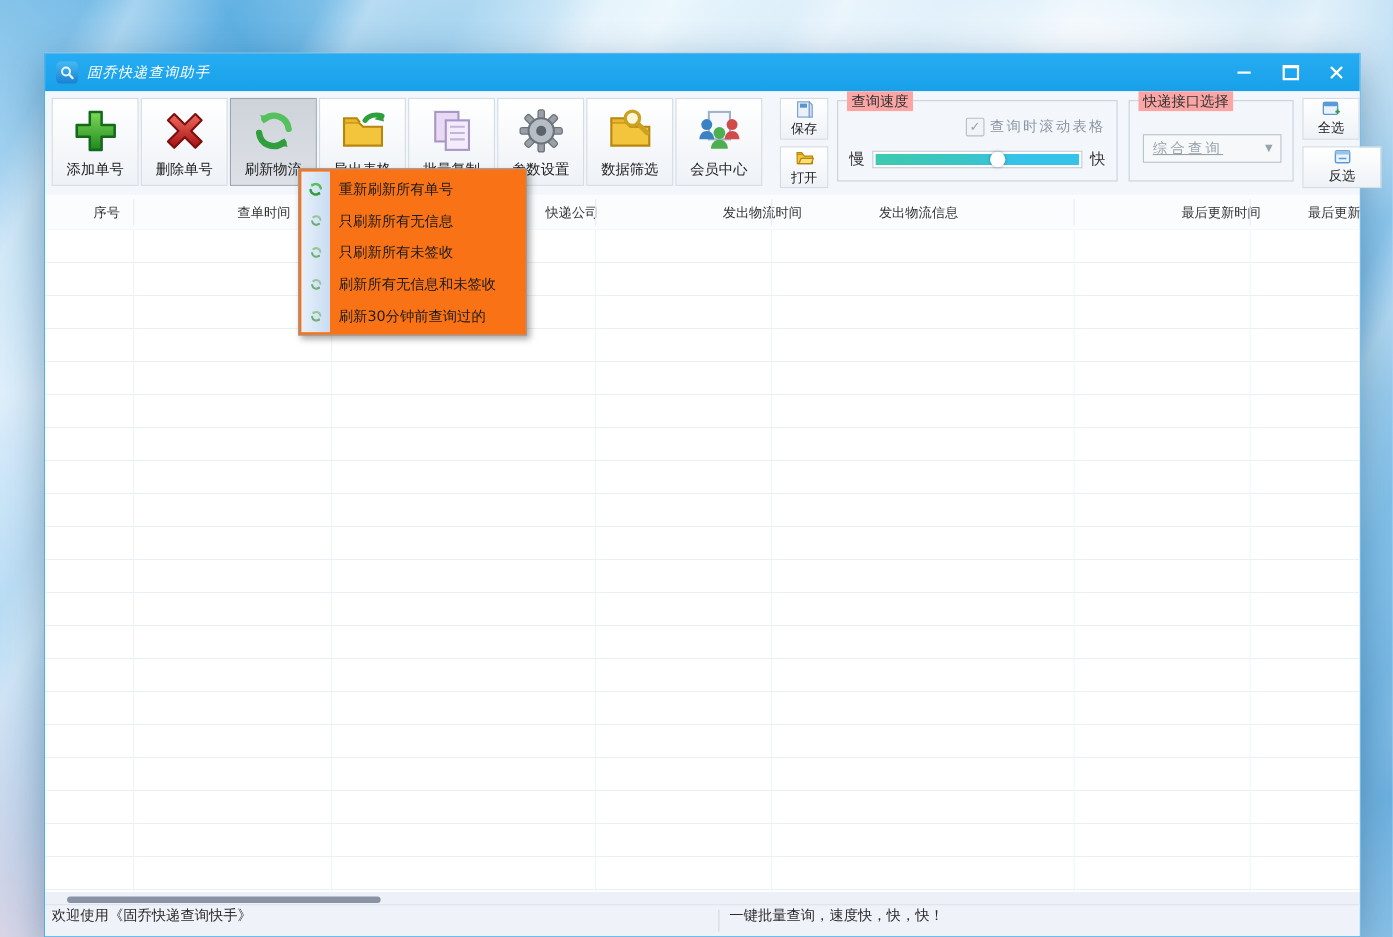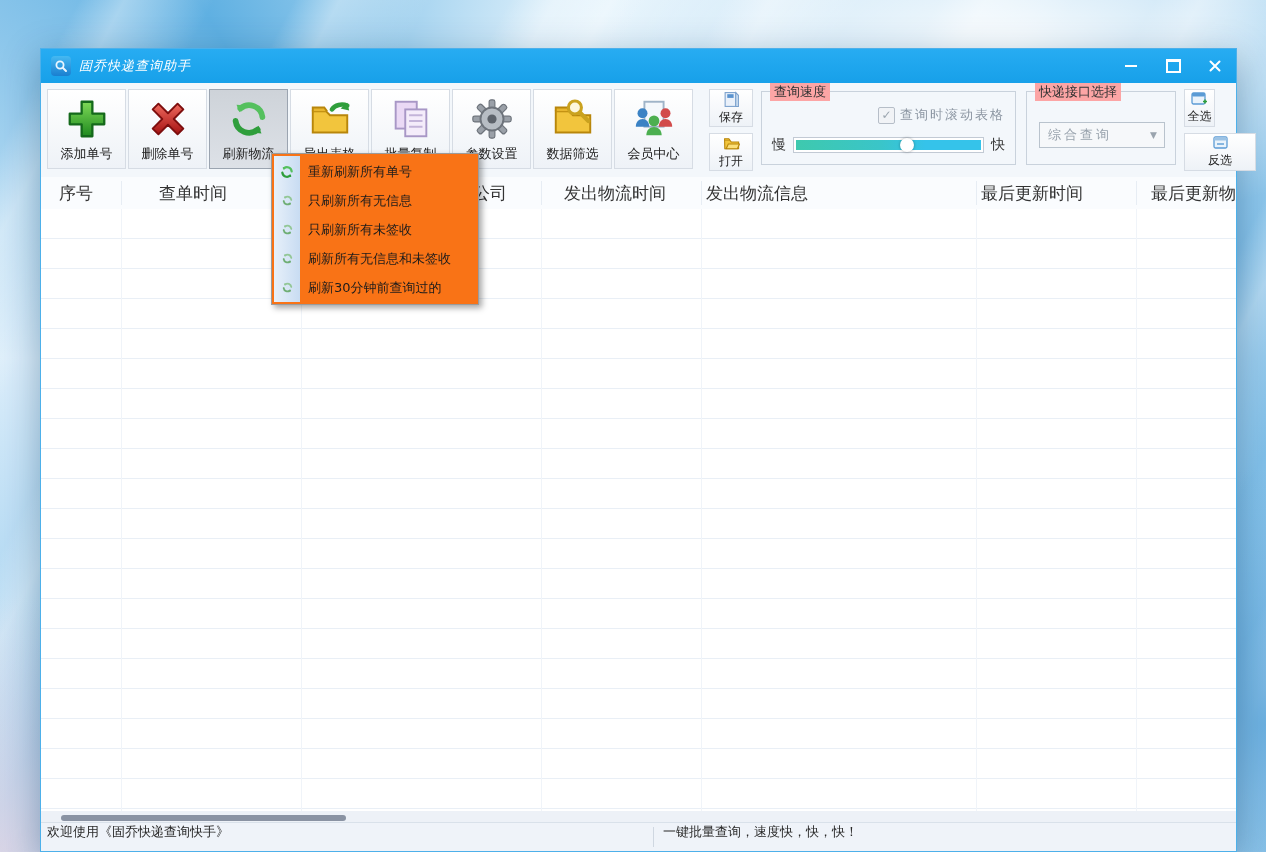--- a/index.html
+++ b/index.html
@@ -50,27 +50,27 @@
   .sliderrow{position:absolute;left:10px;right:10px;top:44px;display:flex;align-items:center;}
   .sl-label{font-size:14px;color:#333;}
   .sl-track{position:relative;flex:1;height:16px;margin:0 7px;border:1px solid #c2cad4;background:#fff;
     padding:1px;box-sizing:border-box;}
   .sl-fill{position:absolute;inset:2px;background:linear-gradient(90deg,#3ec9ae 0%,#3ac5c8 45%,#35c3ea 70%,#35c3ea 100%);}
   .sl-thumb{position:absolute;top:50%;width:14px;height:14px;border-radius:50%;
     background:#fff;box-shadow:0 0 3px rgba(0,0,0,.35);transform:translateY(-50%);}
   .selectbox{position:absolute;left:12px;top:30px;width:126px;height:26px;box-sizing:border-box;
     border:1px solid #b9c3cd;background:#f6f8fa;display:flex;align-items:center;cursor:default;}
   .selectval{flex:1;font-size:13px;color:#99a3ad;letter-spacing:3px;padding-left:8px;
-    font-family:"DejaVu Serif","Liberation Serif",serif;}
+    font-family:"DejaVu Serif","Liberation Serif",serif;text-decoration:underline;}
   .selectarrow{font-size:9px;color:#9aa4ae;margin-right:7px;}
   
   .thead{position:absolute;left:0;top:128px;right:0;height:32px;background:#fafcfe;
     border-bottom:1px solid #e3eaf2;overflow:hidden;}
-  .th{position:absolute;top:0;height:32px;line-height:32px;font-size:17px;color:#333;
-    text-align:left;white-space:nowrap;}
+  .th{position:absolute;top:0;height:32px;line-height:32px;font-size:12px;color:#333;
+    text-align:right;white-space:nowrap;}
   .colsep{position:absolute;top:4px;bottom:4px;width:1px;background:#e7edf4;}
   .tbody{position:absolute;left:0;top:160px;right:0;height:602px;background:#fff;
     background-image:repeating-linear-gradient(to bottom,transparent 0 29px,#e9eff6 29px 30px);overflow:hidden;}
   .vline{position:absolute;top:0;bottom:0;width:1px;background:#f0f4f9;}
   
   .hscroll{position:absolute;left:0;right:0;top:762px;height:14px;background:#edf1f7;}
   .hthumb{position:absolute;top:4px;height:6px;border-radius:3px;background:#8a93a3;}
   .statusbar{position:absolute;left:0;right:0;bottom:0;height:28px;background:#eff3f9;
     border-top:1px solid #d9e1ea;display:flex;}
   .status-text{font-size:13px;color:#2b2b2b;white-space:nowrap;}
@@ -244,21 +244,21 @@
     </div>
 
     <div class="fieldset" style="left:985px;top:8px;width:150px;height:74px">
       <span class="legend">快递接口选择</span>
       <div class="selectbox">
         <span class="selectval">综合查询</span>
         <span class="selectarrow">▼</span>
       </div>
     </div>
 
-    <div class="smallbtn" style="left:1143px;top:6px;width:31px">
+    <div class="smallbtn" style="left:1143px;top:6px;width:52px">
       <svg width="17" height="15" viewBox="0 0 17 15">
         <rect x="1" y="1" width="13" height="11" rx="1.5" fill="#eaf3fb" stroke="#5b9bd5" stroke-width="1.3"></rect>
         <rect x="1" y="1" width="13" height="3.5" rx="1.5" fill="#5b9bd5"></rect>
         <path d="M12 9.5h4M14 7.5v4" stroke="#2f9e3c" stroke-width="1.6"></path>
       </svg>
       <span class="slabel">全选</span>
     </div>
     <div class="smallbtn" style="left:1143px;top:50px;width:72px">
       <svg width="17" height="15" viewBox="0 0 17 15">
         <rect x="2" y="1" width="13" height="11" rx="1.5" fill="#eaf3fb" stroke="#5b9bd5" stroke-width="1.3"></rect>

